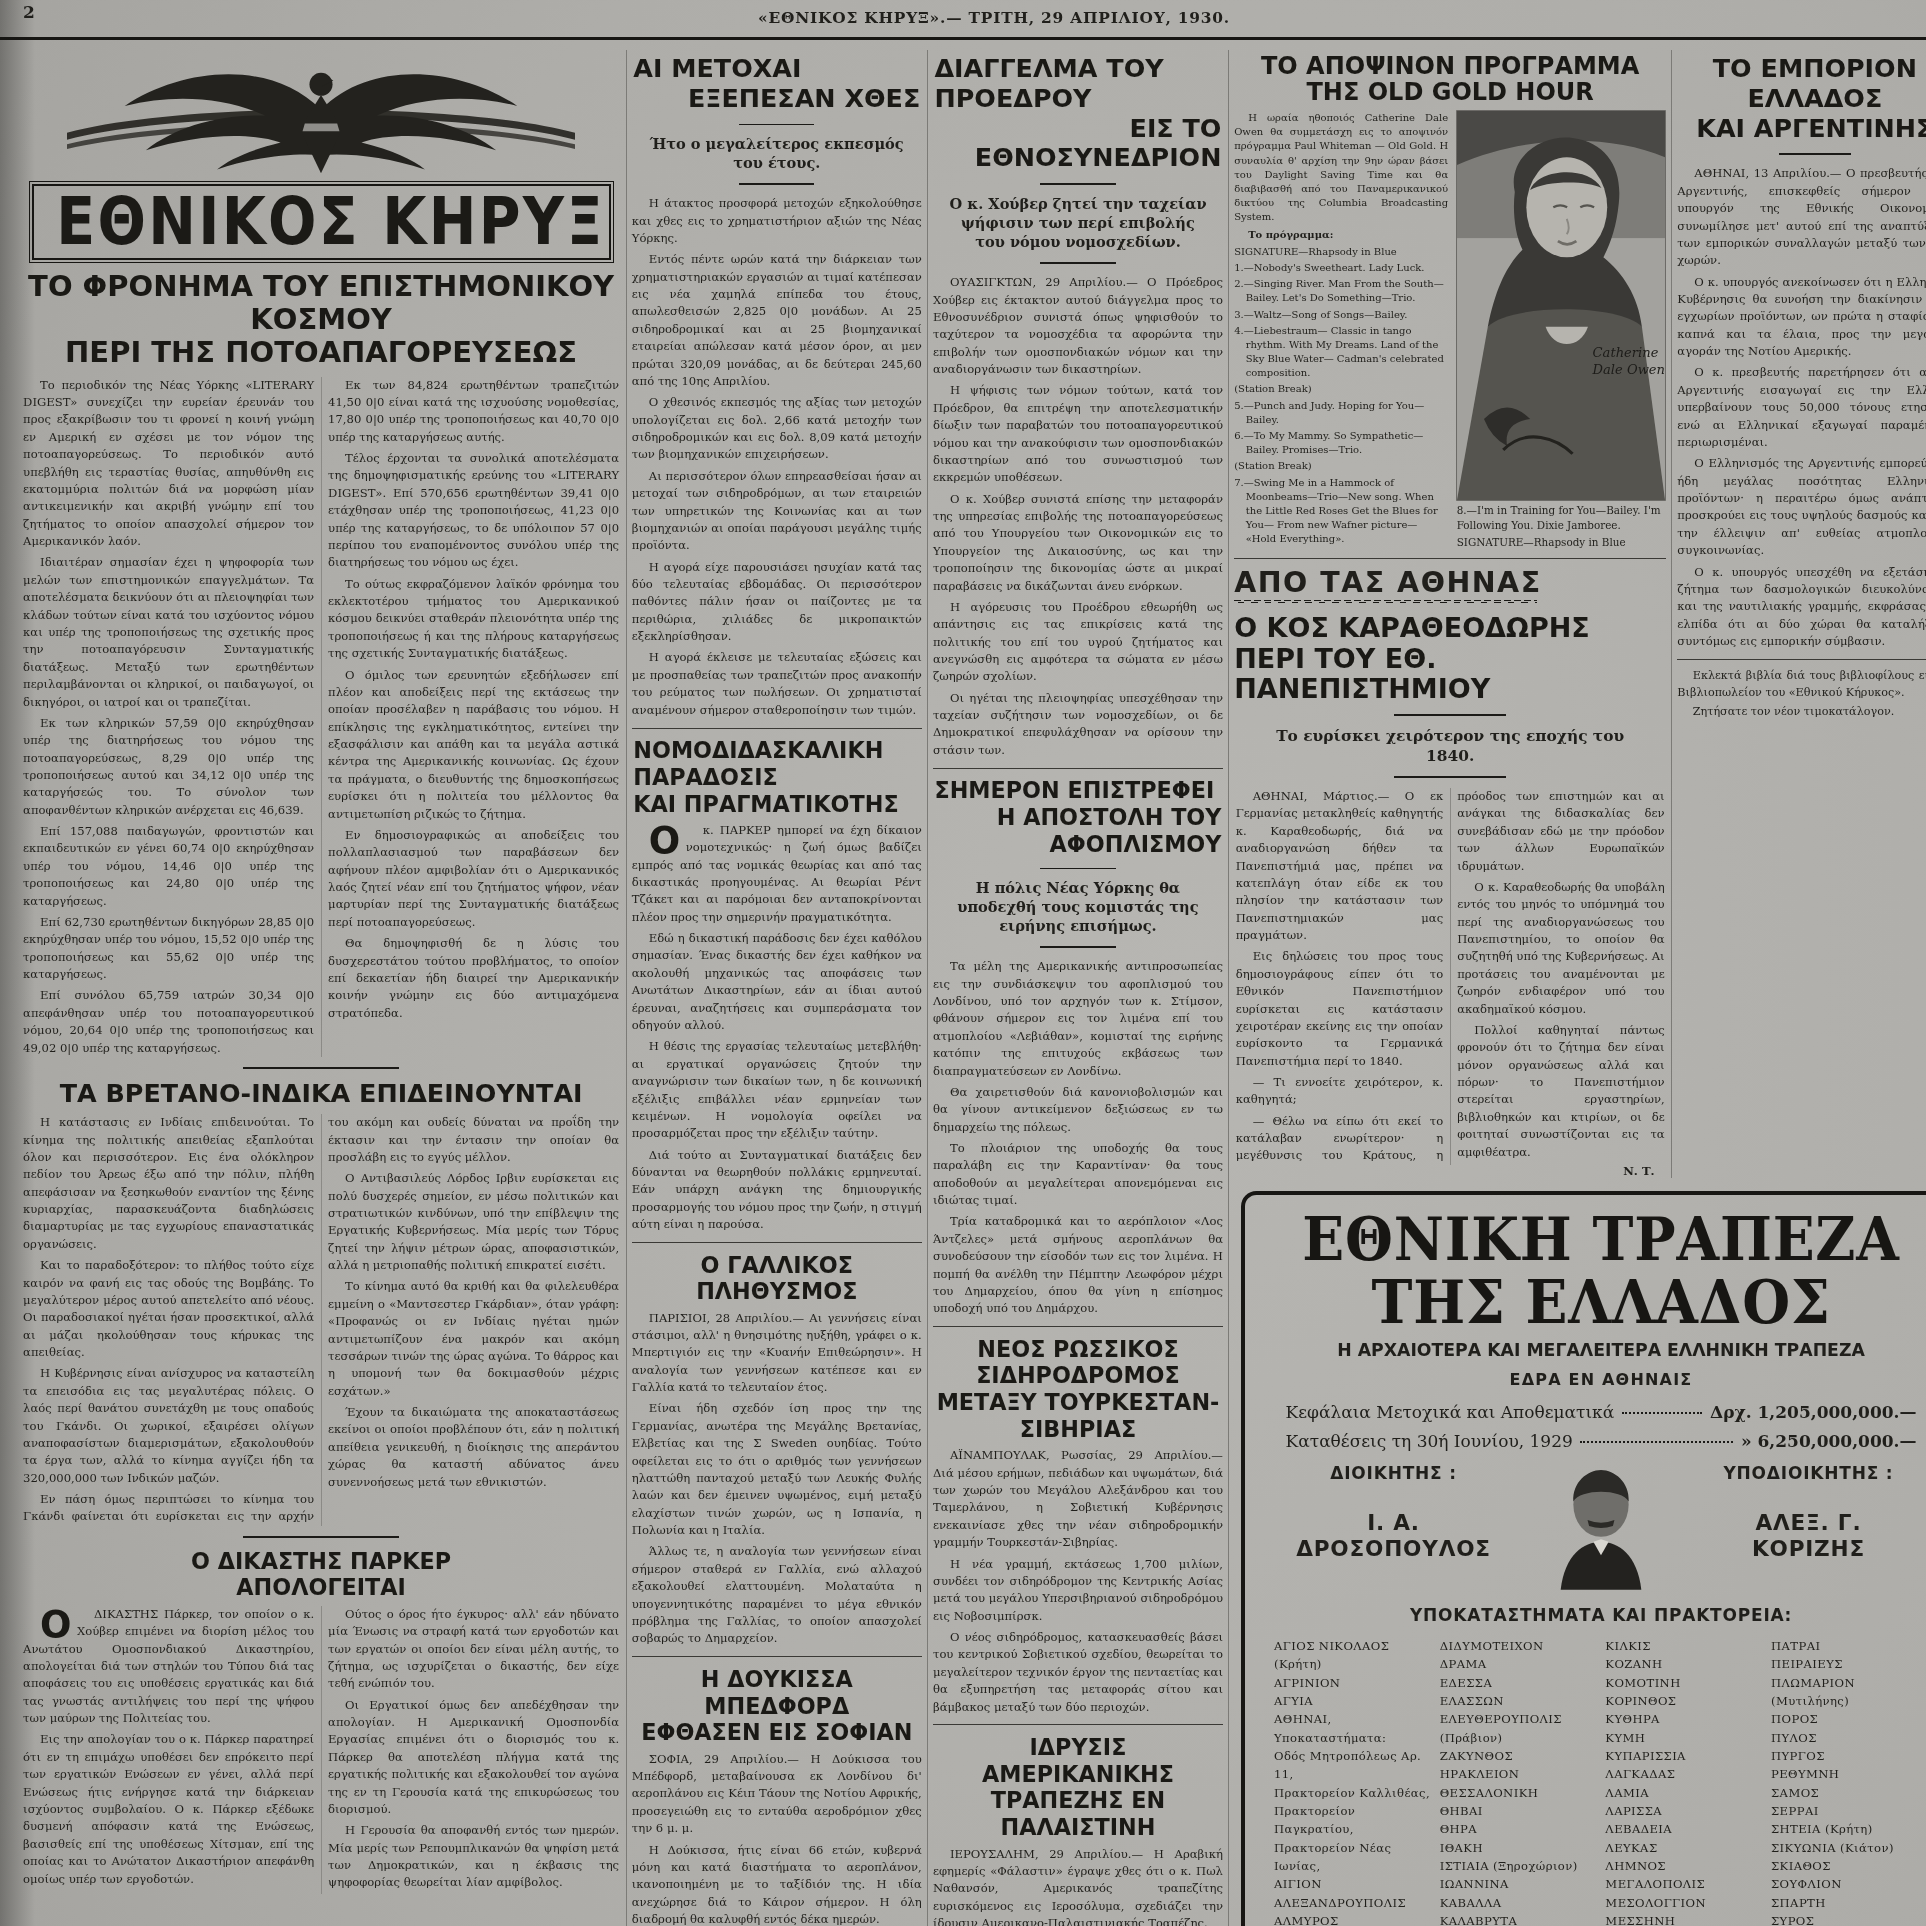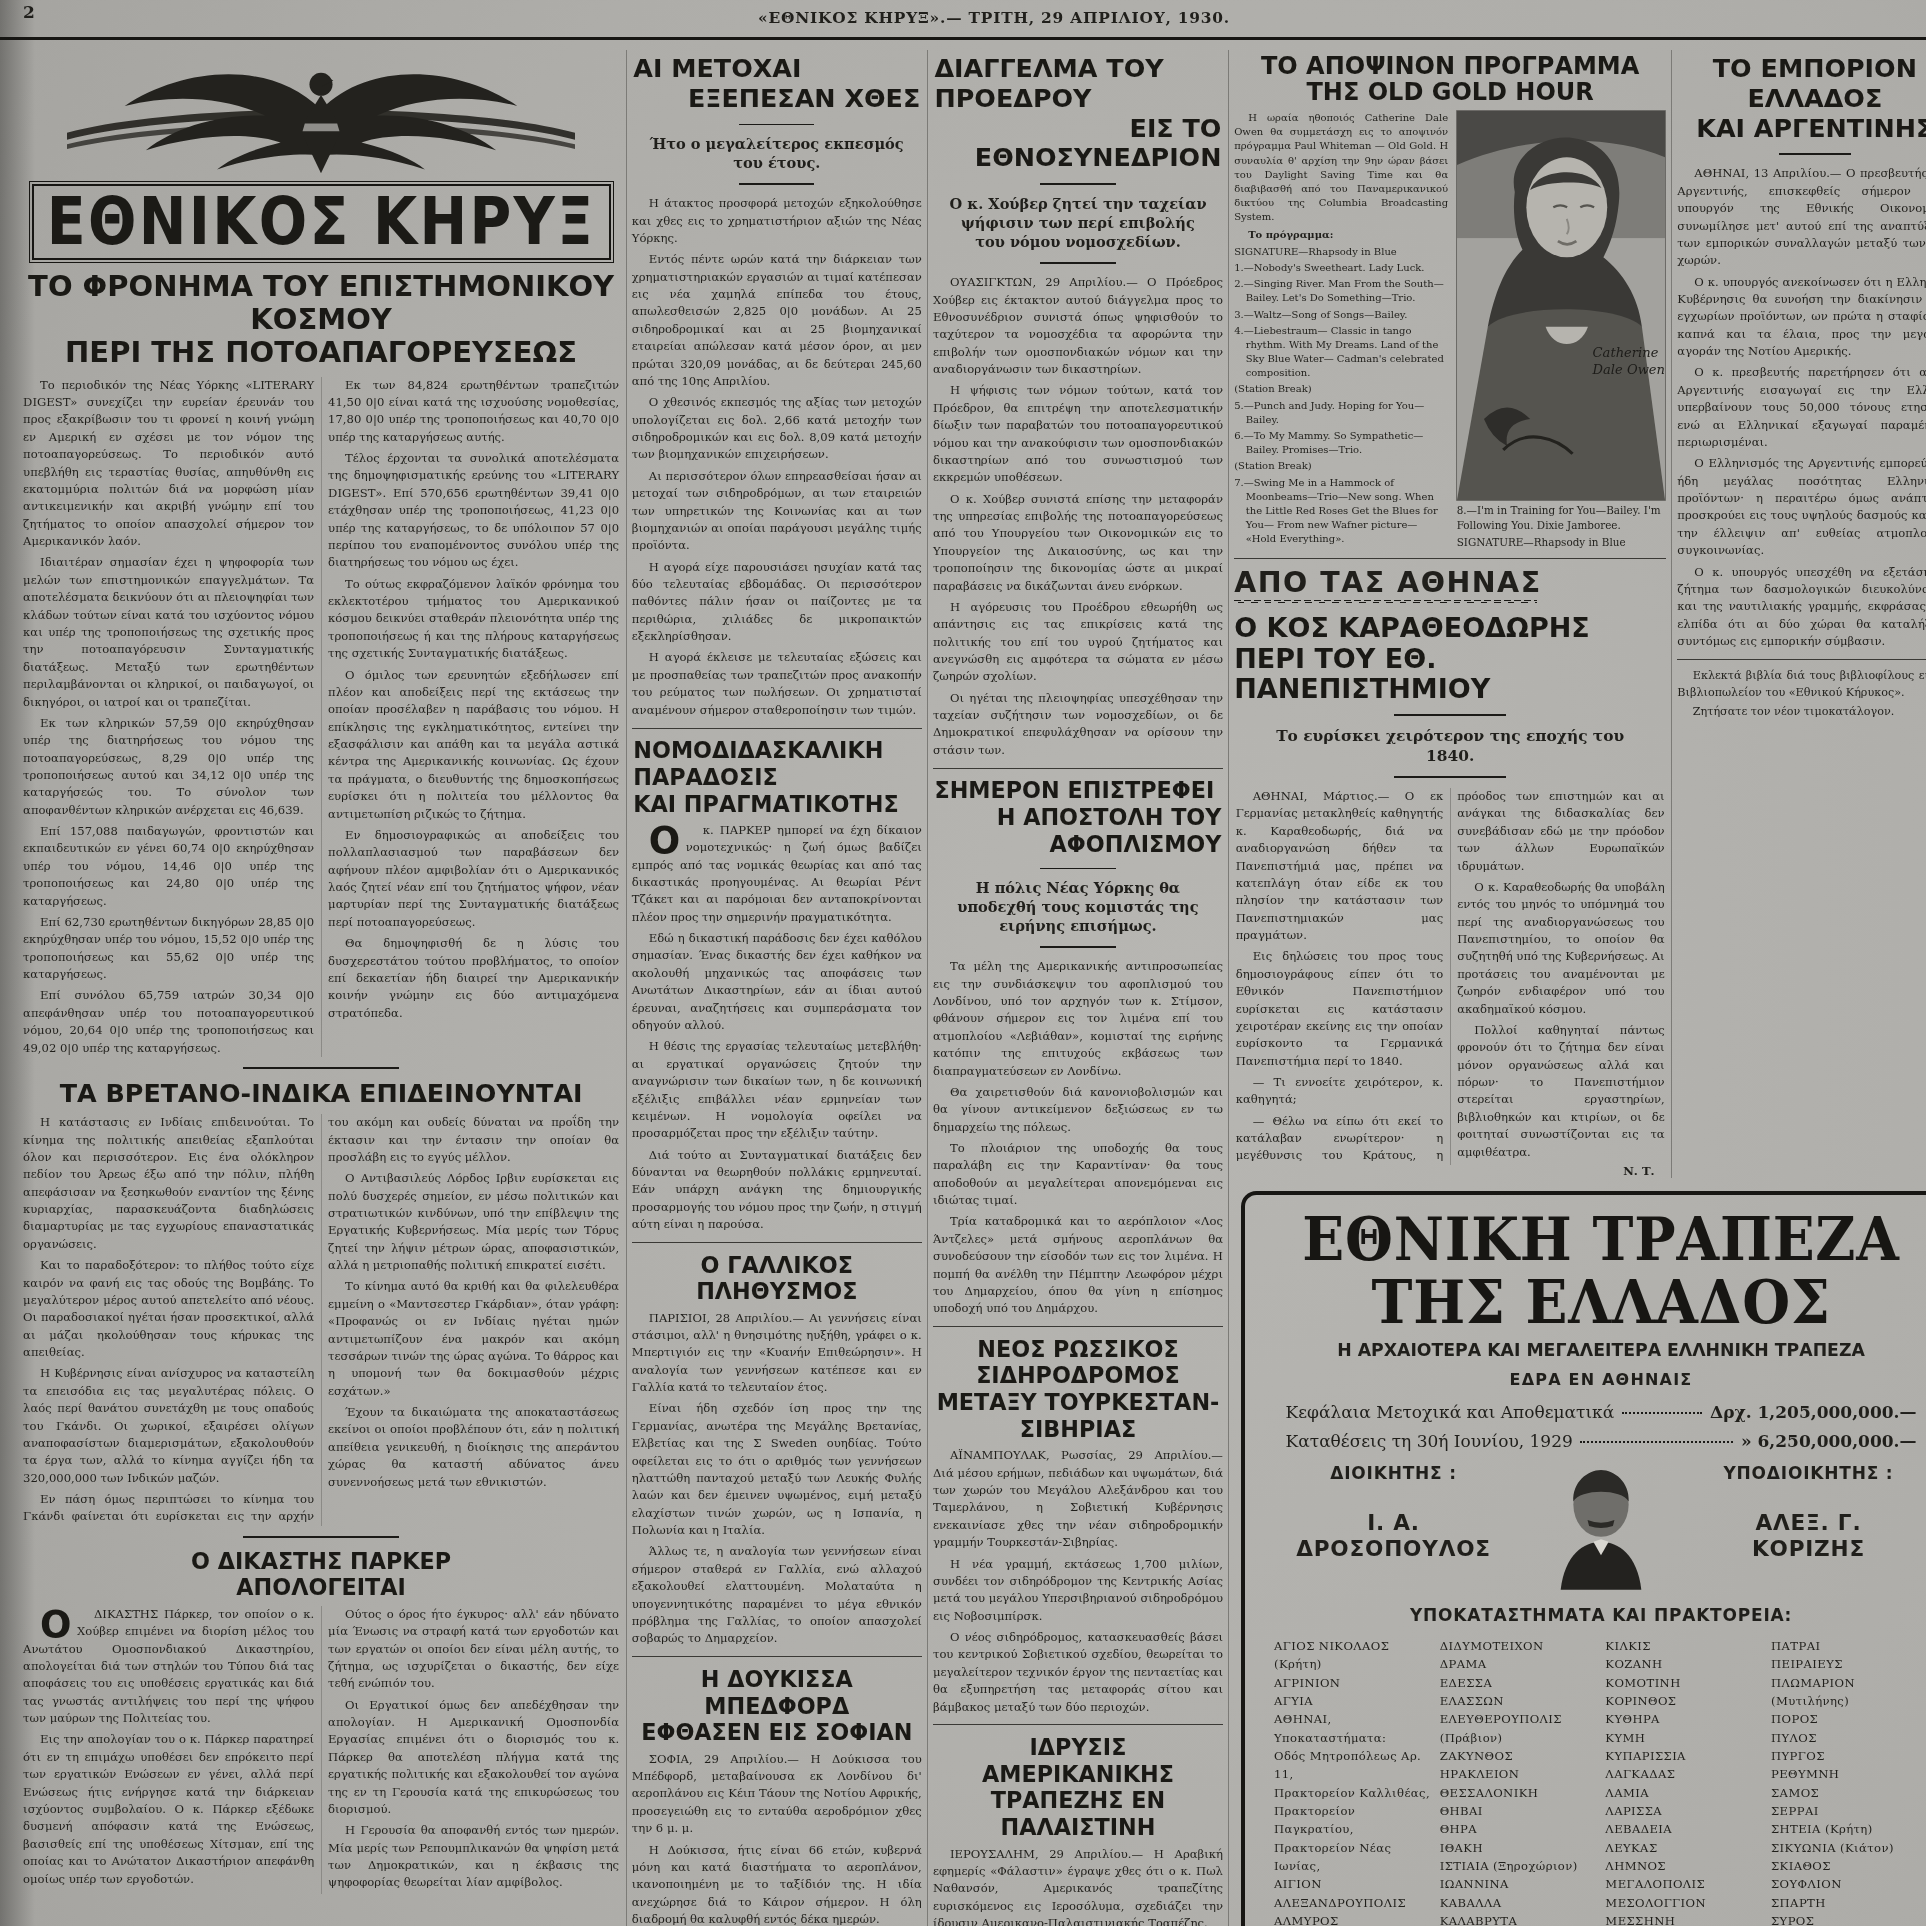--- a/index.html
+++ b/index.html
@@ -23,21 +23,21 @@
   
   .grid{display:flex;align-items:stretch;padding:10px 20px 0 21.6px;box-sizing:border-box;width:1988px;}
   .vr{width:1.2px;background:#7c7b77;margin:0 5px;flex:0 0 auto;}
   .colA{width:599px;flex:0 0 auto;}
   .colB{width:290px;flex:0 0 auto;}
   .colC{width:290px;flex:0 0 auto;}
   .colD{width:729px;flex:0 0 auto;}
   
   .eaglewrap{text-align:center;margin:2.3px 0 0;}
   .logobox{border:2.7px double #171613;outline:1.2px solid #171613;outline-offset:2.3px;
-    margin:3.9px 10px 3.1px;padding:7px 3.9px 7.7px;text-align:center;}
+    margin:3.9px 10px 3.1px;padding:7px 3.9px 7.7px;text-align:right;}
   .logotext{font:900 57px/1 "DejaVu Sans","Liberation Sans",sans-serif;letter-spacing:2.3px;
     transform:scaleY(1.15);display:inline-block;color:#1b1a16;}
   
   .hl{font-family:"DejaVu Sans","Liberation Sans",sans-serif;font-weight:700;color:#1a1915;}
   .hl-xl{font-size:29px;line-height:1.15;text-align:center;margin:10px 3.1px 7px;}
   .hl-lg{font-size:25.4px;line-height:1.18;margin:3.9px 1.5px 5.4px;}
   .hl-md{font-size:22.3px;line-height:1.2;margin:3.1px 1.5px 4.6px;}
   .stagger > div:first-child{text-align:left;}
   .stagger > div:nth-child(2){text-align:right;}
   .center{text-align:center;}

